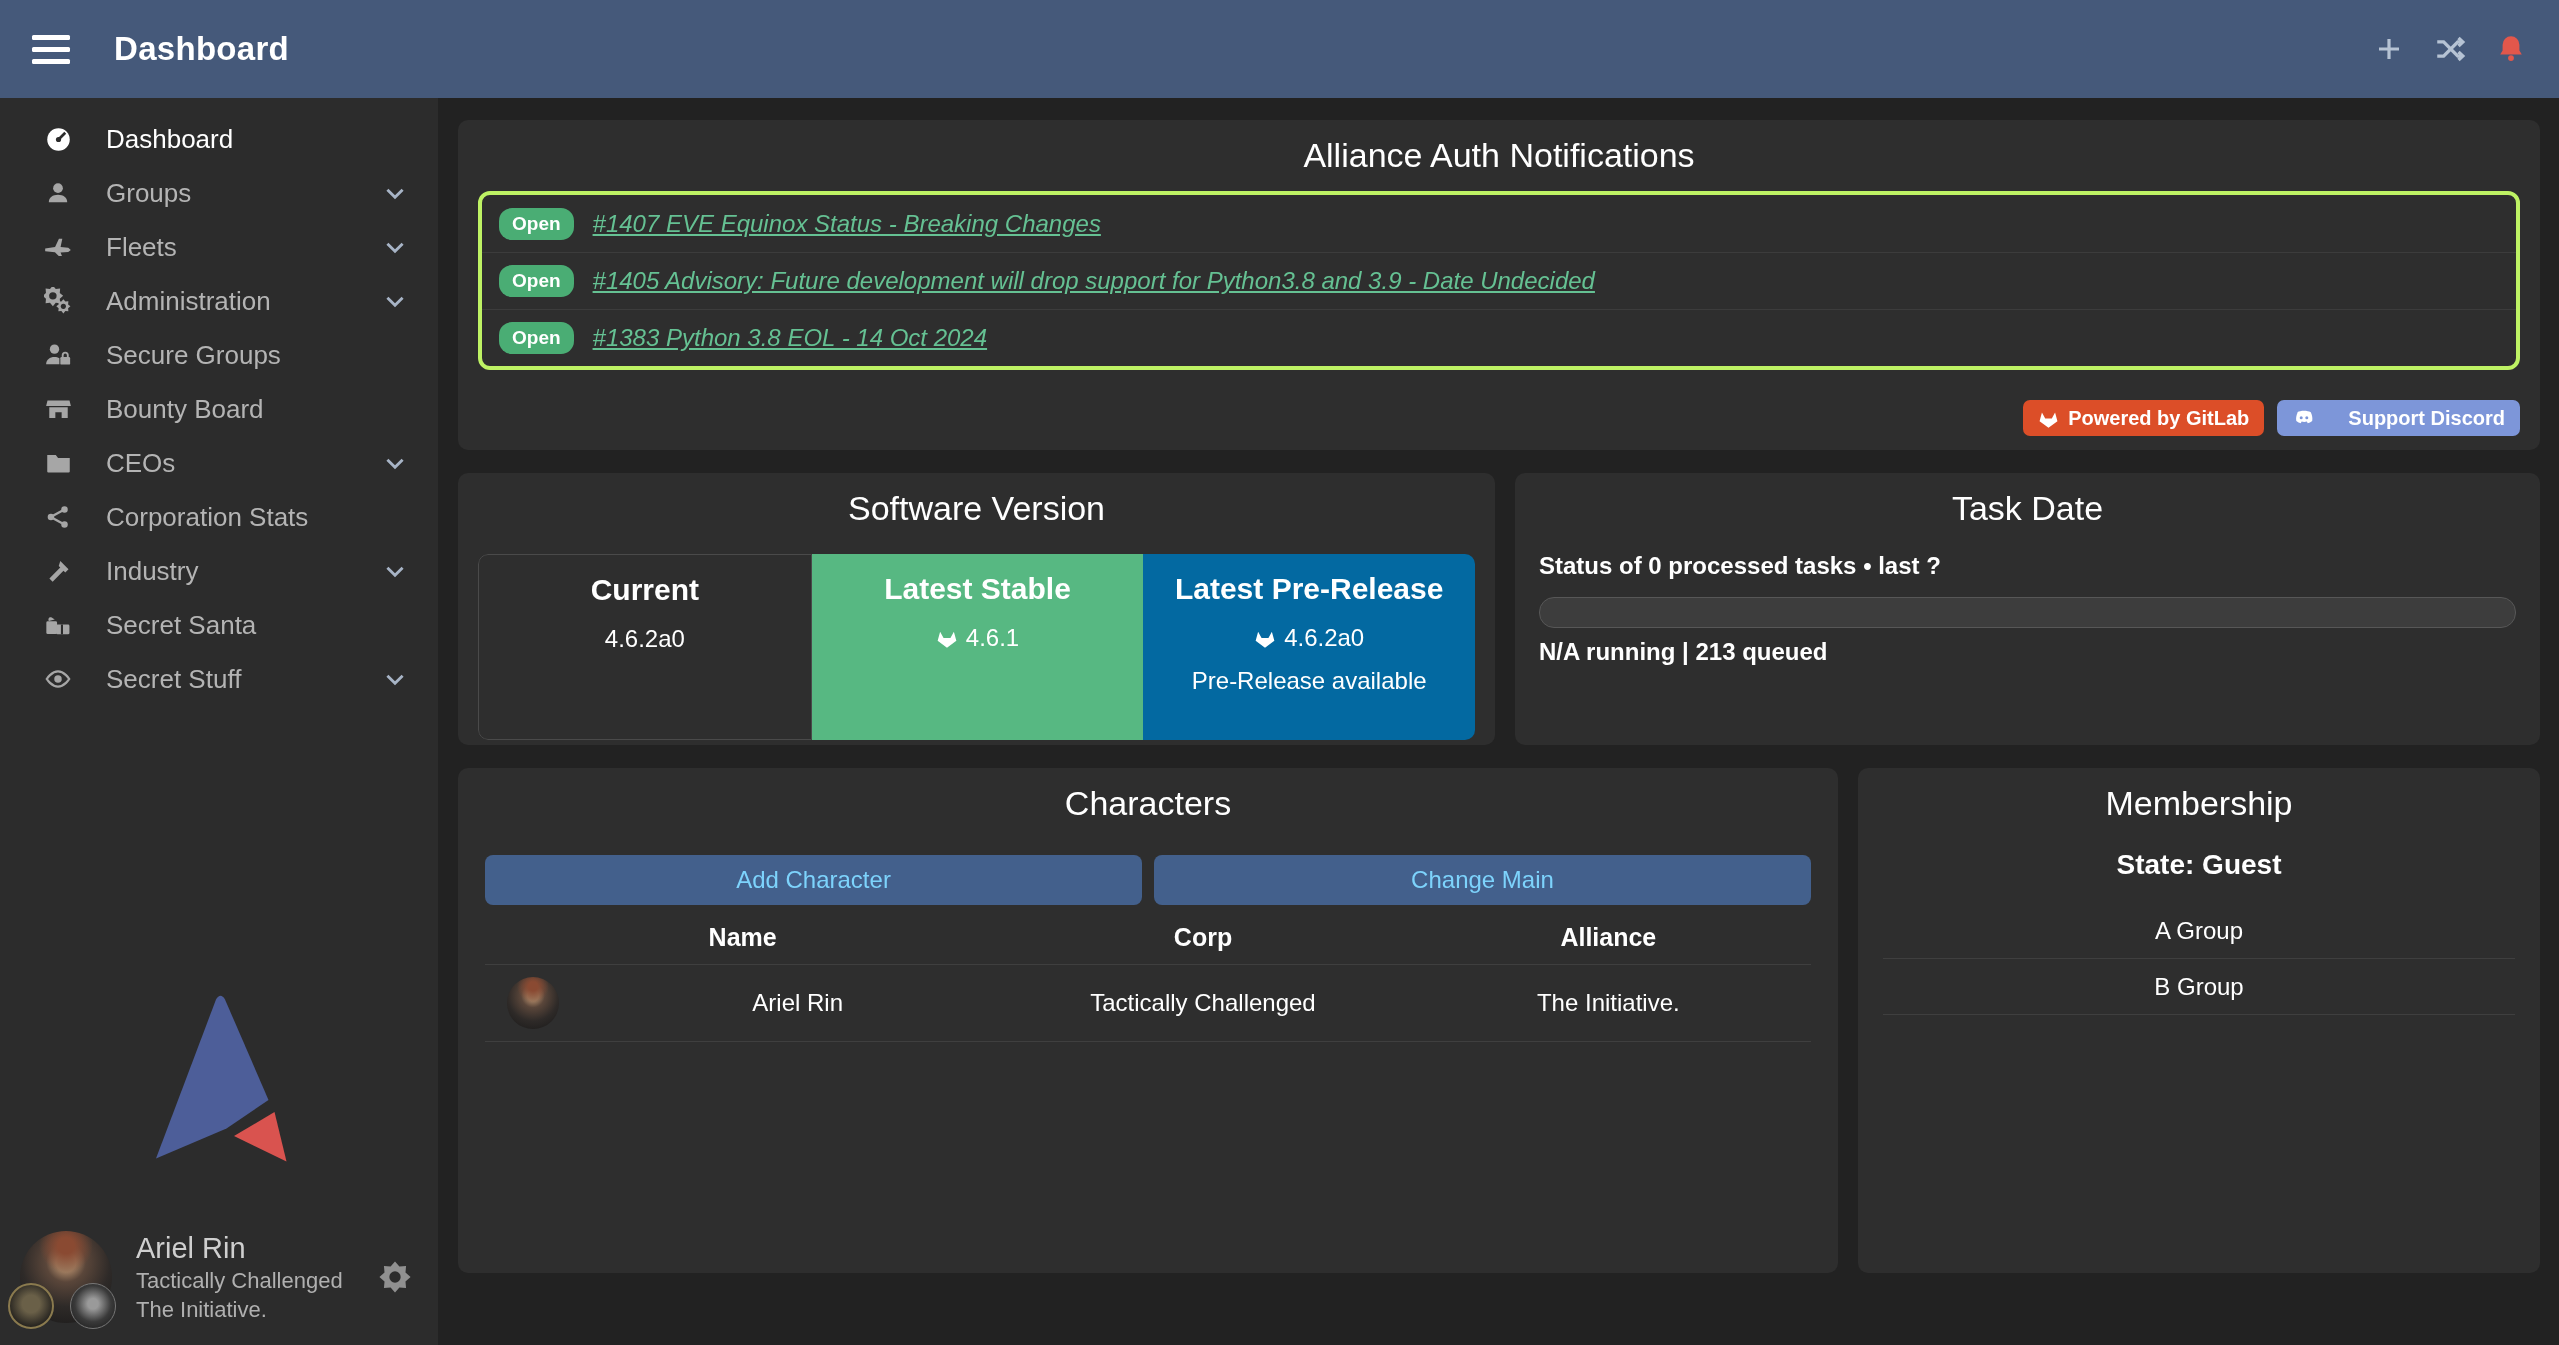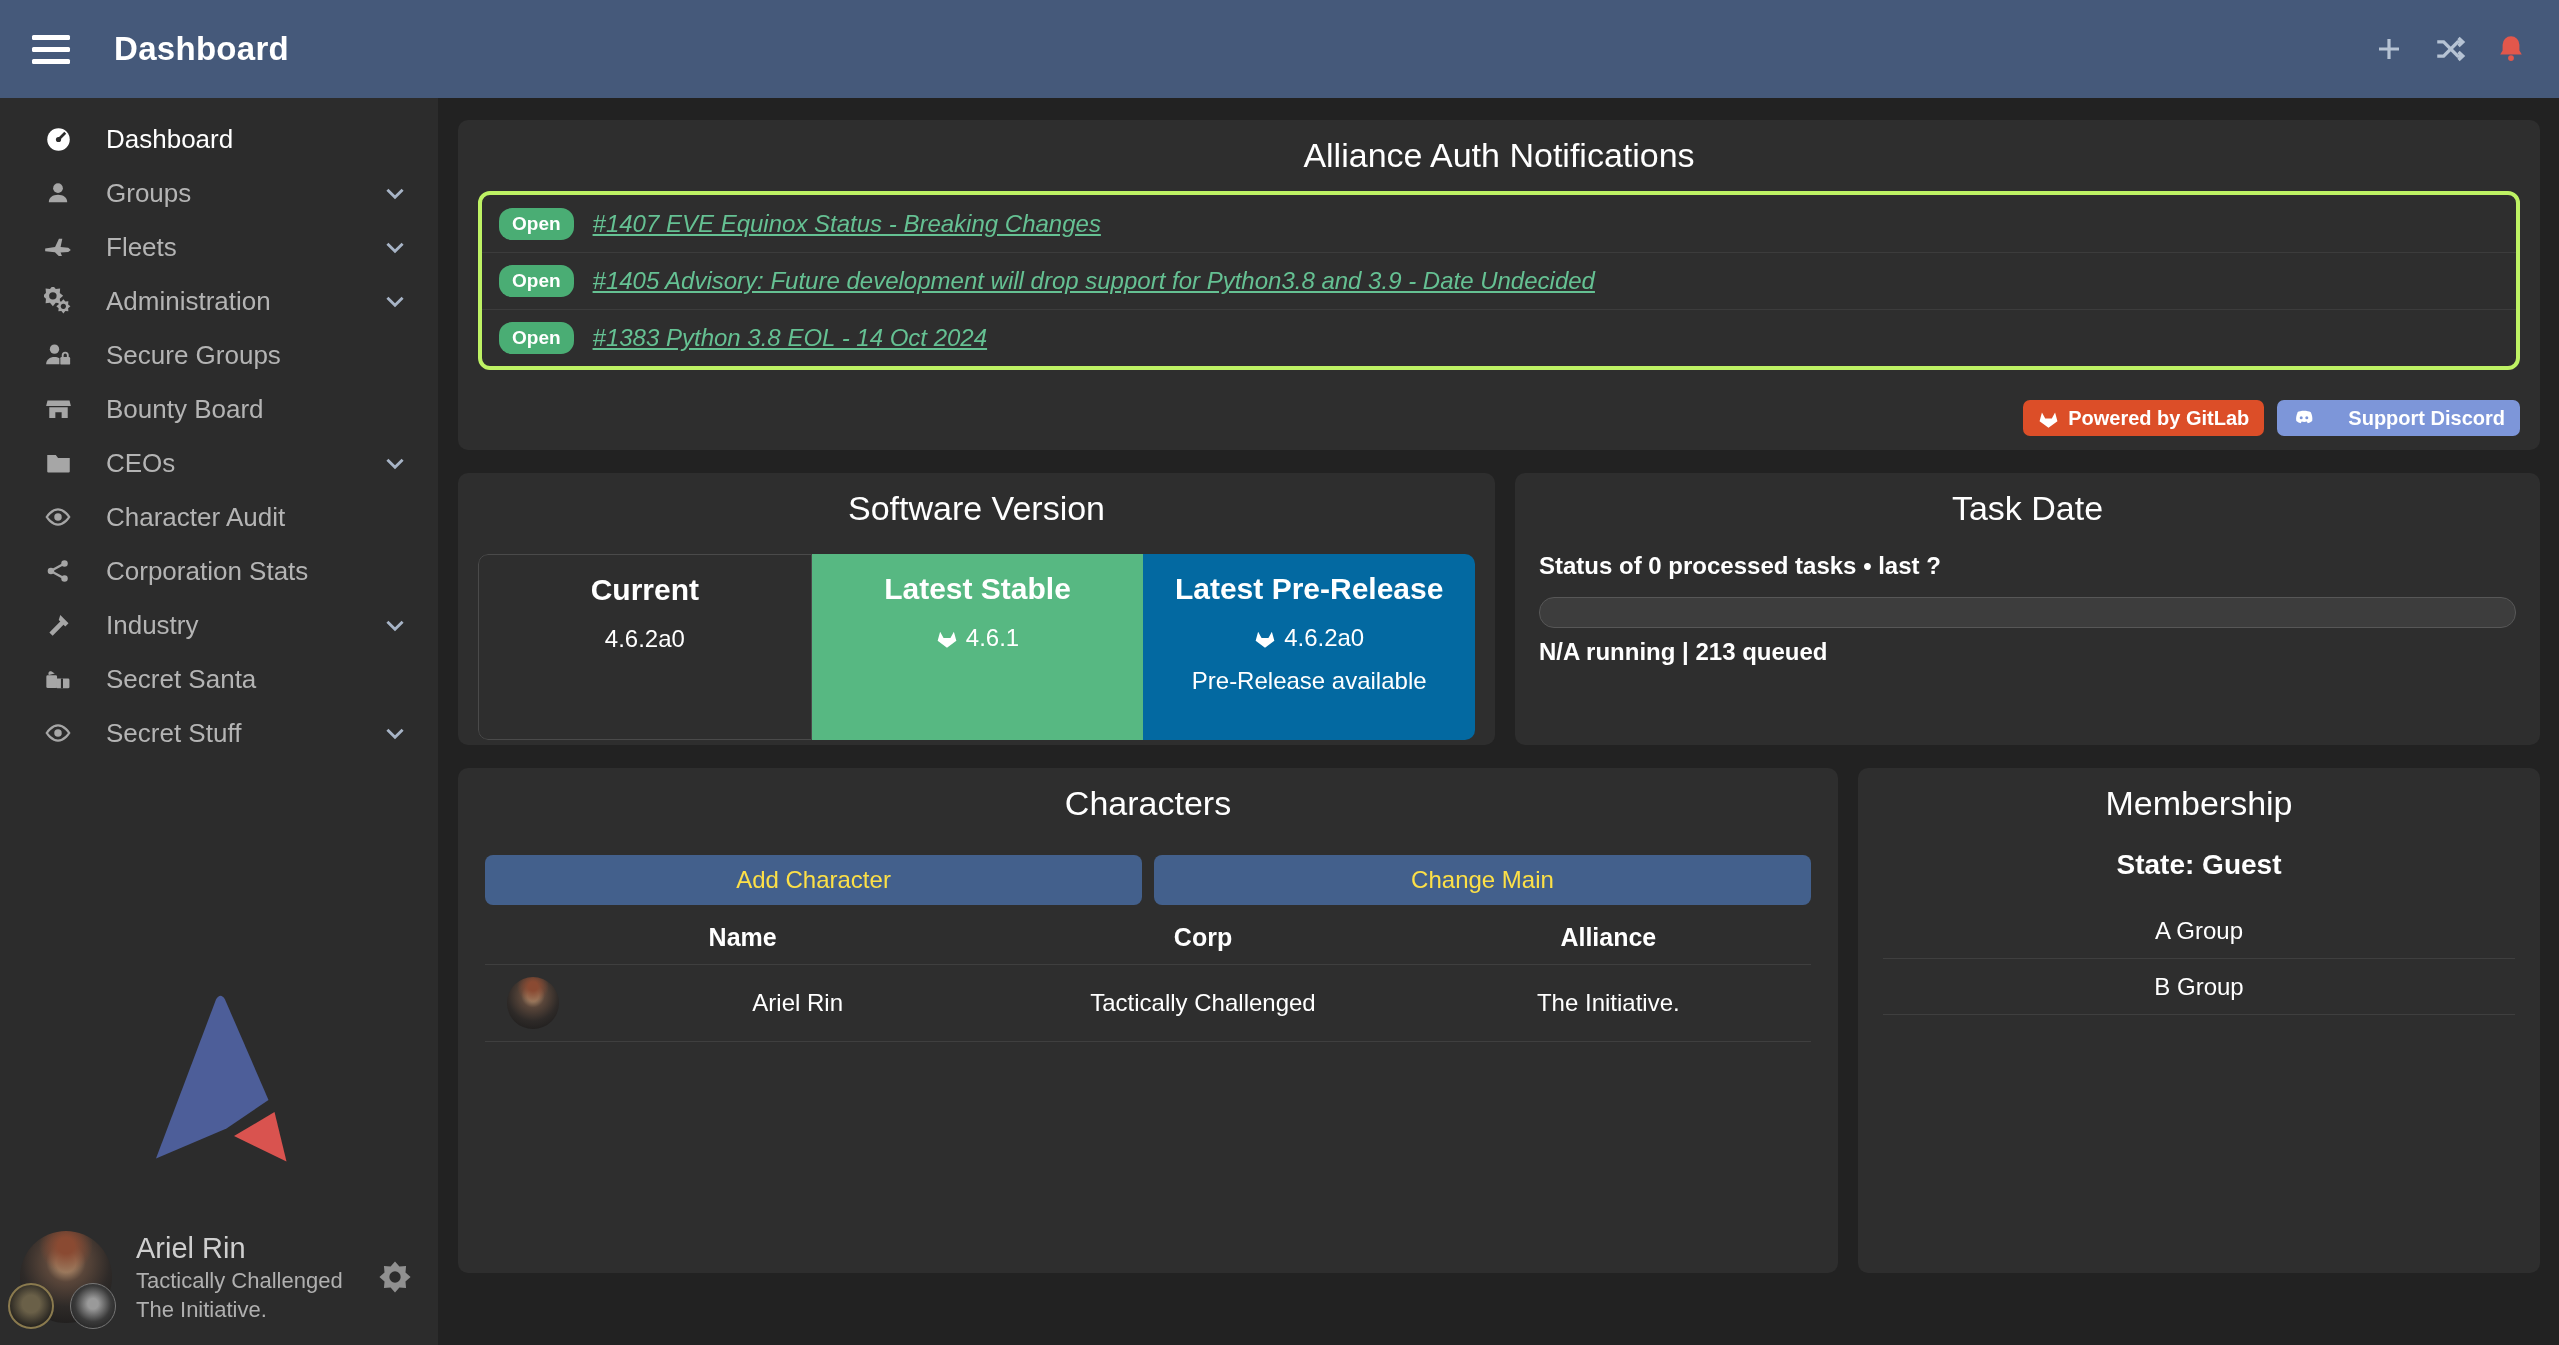--- a/index.html
+++ b/index.html
@@ -69,21 +69,21 @@
   .vline { margin-top:18px; font-size:24px; display:flex; align-items:center; justify-content:center; gap:8px; }
   .vnote { margin-top:15px; font-size:24px; }
 
   .panel-tq { flex:1; height:272px; padding-left:24px; padding-right:24px; }
   .tq-status { margin-top:24px; font-size:24px; font-weight:600; }
   .progress { margin-top:17px; height:31px; border-radius:15px; background:#3d3d3d; border:1px solid #575757; }
   .tq-queue { margin-top:10px; font-size:24px; font-weight:600; }
 
   .panel-ch { width:1380px; height:505px; flex-shrink:0; padding-left:27px; padding-right:27px; }
   .char-buttons { display:flex; gap:12px; margin-top:32px; }
-  .btn-blue { flex:1; height:50px; background:#43608c; border:none; border-radius:8px; color:#fde047; font-size:24px; font-family:inherit; cursor:pointer; }
+  .btn-blue { flex:1; height:50px; background:#43608c; border:none; border-radius:8px; color:#7dd3fc; font-size:24px; font-family:inherit; cursor:pointer; }
   .thead { display:grid; grid-template-columns:110px 1fr 1fr 1fr; padding:18px 0 12px; border-bottom:1px solid #3f3f3f; font-weight:700; font-size:25px; }
   .th { text-align:center; }
   .th-name { grid-column:1 / 3; text-align:center; }
   .trow { display:grid; grid-template-columns:110px 1fr 1fr 1fr; align-items:center; padding:12px 0; border-bottom:1px solid #3f3f3f; font-size:24px; }
   .avatar-sm { width:52px; height:52px; border-radius:50%; margin-left:22px;
                background: radial-gradient(circle at 50% 18%, #8a4a32 0 9%, rgba(0,0,0,0) 32%),
                            radial-gradient(circle at 50% 36%, #9c7a5e 0 13%, #5a463a 28%, #2e2a28 60%, #171717 100%); }
   .td { text-align:center; }
 
   .panel-mem { flex:1; height:505px; padding-left:25px; padding-right:25px; }
@@ -222,29 +222,20 @@
             </svg>
         </span>
         <span class="mi-label">CEOs</span>
         <span class="chevron">
           <svg width="26" height="26" viewBox="0 0 24 24" fill="none" stroke="currentColor" stroke-width="2.6">
               <path d="M5 9l7 7 7-7"></path>
             </svg>
         </span>
       </div>
 
-      <div class="menu-item">
-        <span class="mi-icon">
-          <svg width="28" height="28" viewBox="0 0 24 24">
-              <path d="M12 5.5C6.5 5.5 2.4 12 2.4 12s4.1 6.5 9.6 6.5 9.6-6.5 9.6-6.5S17.5 5.5 12 5.5z" fill="none" stroke="currentColor" stroke-width="2"></path>
-              <circle cx="12" cy="12" r="3.2" fill="currentColor"></circle>
-            </svg>
-        </span>
-        <span class="mi-label">Character Audit</span>
-      </div>
 
       <div class="menu-item">
         <span class="mi-icon">
           <svg width="26" height="26" viewBox="0 0 24 24" fill="currentColor">
               <circle cx="5.5" cy="12" r="3"></circle>
               <circle cx="18" cy="5" r="3"></circle>
               <circle cx="18" cy="19" r="3"></circle>
               <path d="M7.8 10.6l8-4.4M7.8 13.4l8 4.4" stroke="currentColor" stroke-width="2.2"></path>
             </svg>
         </span>

